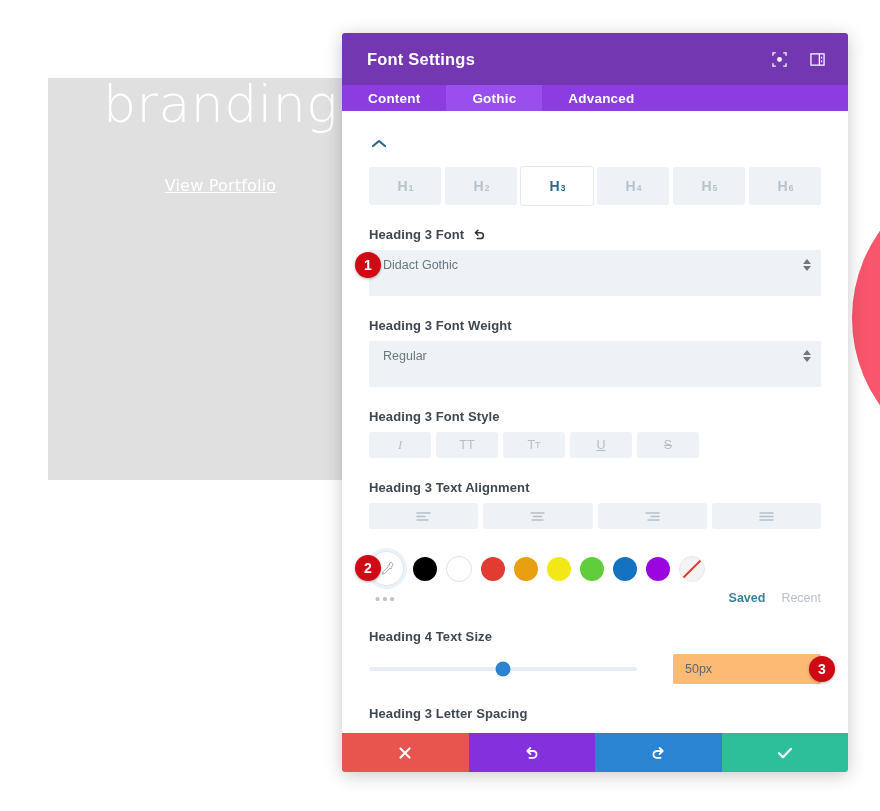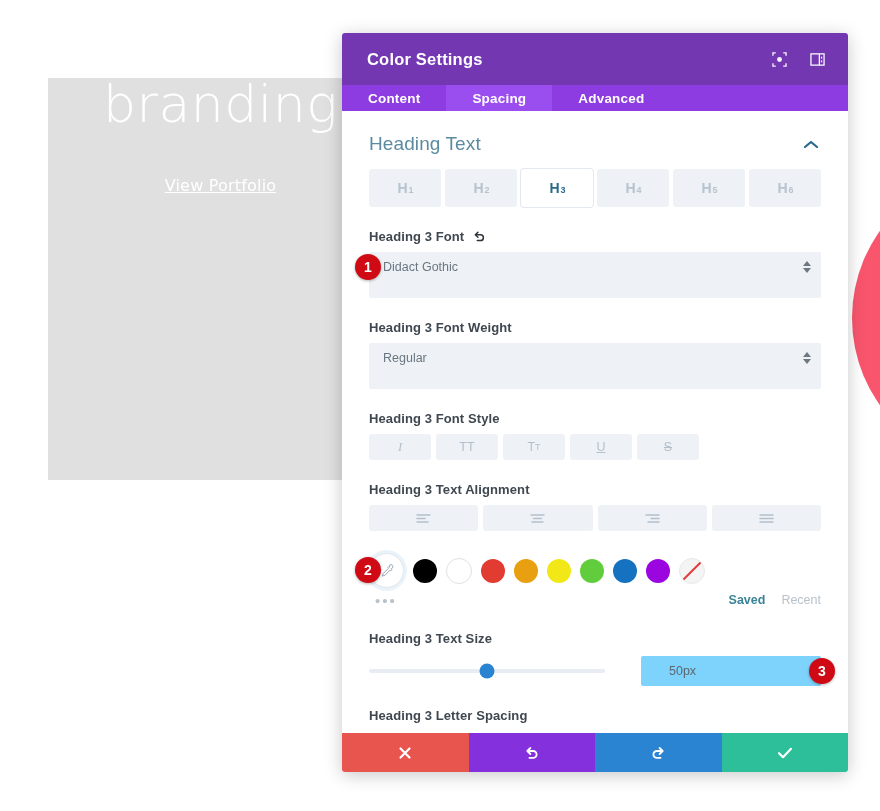--- a/index.html
+++ b/index.html
@@ -379,25 +379,25 @@
     width: 15px;
     height: 15px;
     border-radius: 50%;
     background: #2a84d2;
     transform: translate(-50%, -50%);
     cursor: pointer;
   }
   .value-box {
     width: 124px;
     height: 30px;
-    background: #7dd3fc;
+    background: #fdba74;
     border-radius: 2px;
     display: flex;
     align-items: center;
-    padding: 0 28px;
+    padding: 0 12px;
     font-size: 12.5px;
     color: #5c6770;
     position: relative;
     flex: 0 0 auto;
     cursor: text;
   }
 
   
   .modal-footer {
     height: 39px;
@@ -426,47 +426,46 @@
       <div class="hero-title">branding</div>
       <a class="hero-link" href="#">View Portfolio</a>
     </div>
   </div>
   <div class="page-scrollbar"></div>
 </div>
 
 <div id="settings-modal">
 
   <div class="modal-header">
-    <div class="modal-title">Color Settings</div>
+    <div class="modal-title">Font Settings</div>
     <div class="header-icon">
       <svg width="15" height="15" viewBox="0 0 16 16">
         <path d="M1 4V1h3M12 1h3v3M15 12v3h-3M4 15H1v-3" fill="none" stroke="#fff" stroke-width="1.4"></path>
         <circle cx="8" cy="8" r="2.6" fill="#fff"></circle>
       </svg>
     </div>
     <div class="header-icon">
       <svg width="15" height="15" viewBox="0 0 16 16">
         <rect x="1" y="2" width="14" height="12" fill="none" stroke="#fff" stroke-width="1.4"></rect>
         <line x1="10" y1="2" x2="10" y2="14" stroke="#fff" stroke-width="1.4"></line>
         <line x1="12.3" y1="5" x2="12.3" y2="7" stroke="#fff" stroke-width="1.4"></line>
         <line x1="12.3" y1="9" x2="12.3" y2="11" stroke="#fff" stroke-width="1.4"></line>
       </svg>
     </div>
   </div>
 
   <div class="tabs">
     <div class="tab">Content</div>
-    <div class="tab active">Spacing</div>
+    <div class="tab active">Gothic</div>
     <div class="tab">Advanced</div>
   </div>
 
   <div class="modal-body">
 
     <div class="section-head">
-      <div class="section-title">Heading Text</div>
       <div class="chevron">
         <svg width="14" height="9" viewBox="0 0 14 9">
           <path d="M1 7L7 2l6 5" fill="none" stroke="#2b6a8a" stroke-width="2.2" stroke-linecap="round" stroke-linejoin="round"></path>
         </svg>
       </div>
     </div>
 
     <div class="hlevels">
       <div class="hlevel">
           <span>H</span>
@@ -601,21 +600,21 @@
       <div class="swatch none"></div>
       <div class="saved-recent">
         <span class="saved-lbl">Saved</span>
         <span class="recent-lbl">Recent</span>
       </div>
     </div>
     <div class="dots-more">•••</div>
 
     <div class="slider-block">
       <div class="field-label">
-        <span>Heading 3 Text Size</span>
+        <span>Heading 4 Text Size</span>
       </div>
       <div class="slider-row">
         <div class="track">
           <div class="thumb" style="left:50%;"></div>
         </div>
         <div class="value-box">
           <span>50px</span>
           <div class="badge" style="right:-14px; top:2px;">3</div>
         </div>
       </div>

